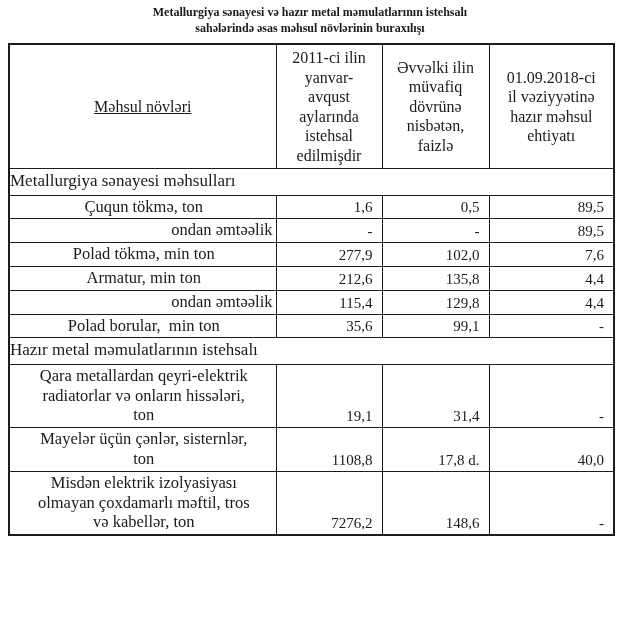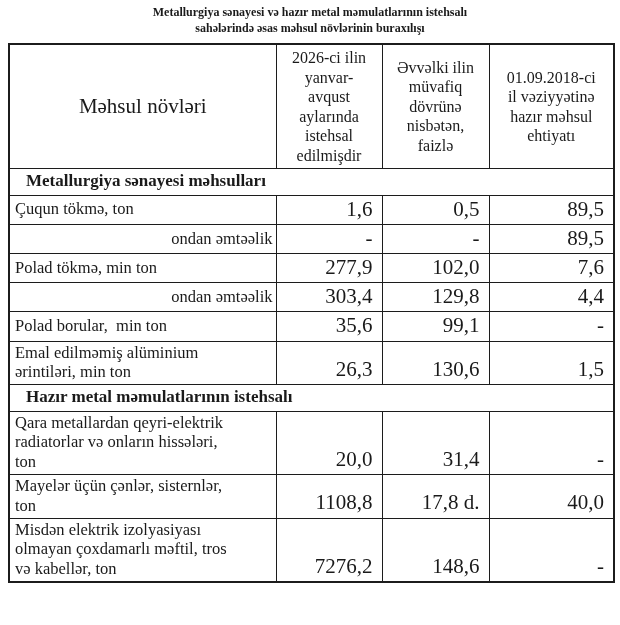--- a/index.html
+++ b/index.html
@@ -40,46 +40,47 @@
   th.col-header {
     font-weight: normal;
     font-size: 16px;
     line-height: 1.22;
     text-align: center;
     vertical-align: middle;
     white-space: pre-line;
     padding: 3px 2px;
   }
   th.col-header.first {
-    font-size: 21px;
+    font-size: 16px;
+    text-decoration: underline;
   }
   td.label-cell {
     font-size: 16.5px;
     line-height: 1.2;
     padding: 1px 3px 2px 5px;
     white-space: pre-wrap;
     vertical-align: middle;
-    text-align: left;
+    text-align: center;
     overflow: hidden;
   }
   td.label-cell.sub {
     text-align: right;
     padding-left: 2px;
   }
   td.section-cell {
-    font-weight: bold;
+    font-weight: normal;
     font-size: 17px;
     line-height: 1.2;
-    padding: 2px 4px 3px 16px;
+    padding: 2px 4px 3px 0;
     text-align: left;
     white-space: nowrap;
     overflow: hidden;
   }
   td.value-cell {
-    font-size: 21px;
+    font-size: 15px;
     line-height: 1.2;
     text-align: right;
     vertical-align: bottom;
     padding: 1px 9px 2px 2px;
     white-space: nowrap;
     overflow: hidden;
   }
 </style>
 </head>
 <body>
@@ -90,21 +91,21 @@
 <table class="main-table">
   <colgroup>
     <col style="width:267px">
     <col style="width:106px">
     <col style="width:107px">
     <col style="width:125px">
   </colgroup>
   <thead>
     <tr>
       <th class="col-header first">Məhsul növləri</th>
-      <th class="col-header">2026-ci ilin
+      <th class="col-header">2011-ci ilin
 yanvar-
 avqust
 aylarında
 istehsal
 edilmişdir</th>
       <th class="col-header">Əvvəlki ilin
 müvafiq
 dövrünə
 nisbətən,
 faizlə</th>
@@ -130,46 +131,45 @@
         <td class="value-cell">-</td>
         <td class="value-cell">89,5</td>
       </tr>
       <tr>
         <td class="label-cell">Polad tökmə, min ton</td>
         <td class="value-cell">277,9</td>
         <td class="value-cell">102,0</td>
         <td class="value-cell">7,6</td>
       </tr>
       <tr>
+        <td class="label-cell">Armatur, min ton</td>
+        <td class="value-cell">212,6</td>
+        <td class="value-cell">135,8</td>
+        <td class="value-cell">4,4</td>
+      </tr>
+      <tr>
         <td class="label-cell sub">ondan əmtəəlik</td>
-        <td class="value-cell">303,4</td>
+        <td class="value-cell">115,4</td>
         <td class="value-cell">129,8</td>
         <td class="value-cell">4,4</td>
       </tr>
       <tr>
         <td class="label-cell">Polad borular,  min ton</td>
         <td class="value-cell">35,6</td>
         <td class="value-cell">99,1</td>
         <td class="value-cell">-</td>
       </tr>
       <tr>
-        <td class="label-cell">Emal edilməmiş alüminium
-ərintiləri, min ton</td>
-        <td class="value-cell">26,3</td>
-        <td class="value-cell">130,6</td>
-        <td class="value-cell">1,5</td>
-      </tr>
-      <tr>
         <td colspan="4" class="section-cell">Hazır metal məmulatlarının istehsalı</td>
       </tr>
       <tr>
         <td class="label-cell">Qara metallardan qeyri-elektrik
 radiatorlar və onların hissələri,
 ton</td>
-        <td class="value-cell">20,0</td>
+        <td class="value-cell">19,1</td>
         <td class="value-cell">31,4</td>
         <td class="value-cell">-</td>
       </tr>
       <tr>
         <td class="label-cell">Mayelər üçün çənlər, sisternlər,
 ton</td>
         <td class="value-cell">1108,8</td>
         <td class="value-cell">17,8 d.</td>
         <td class="value-cell">40,0</td>
       </tr>

